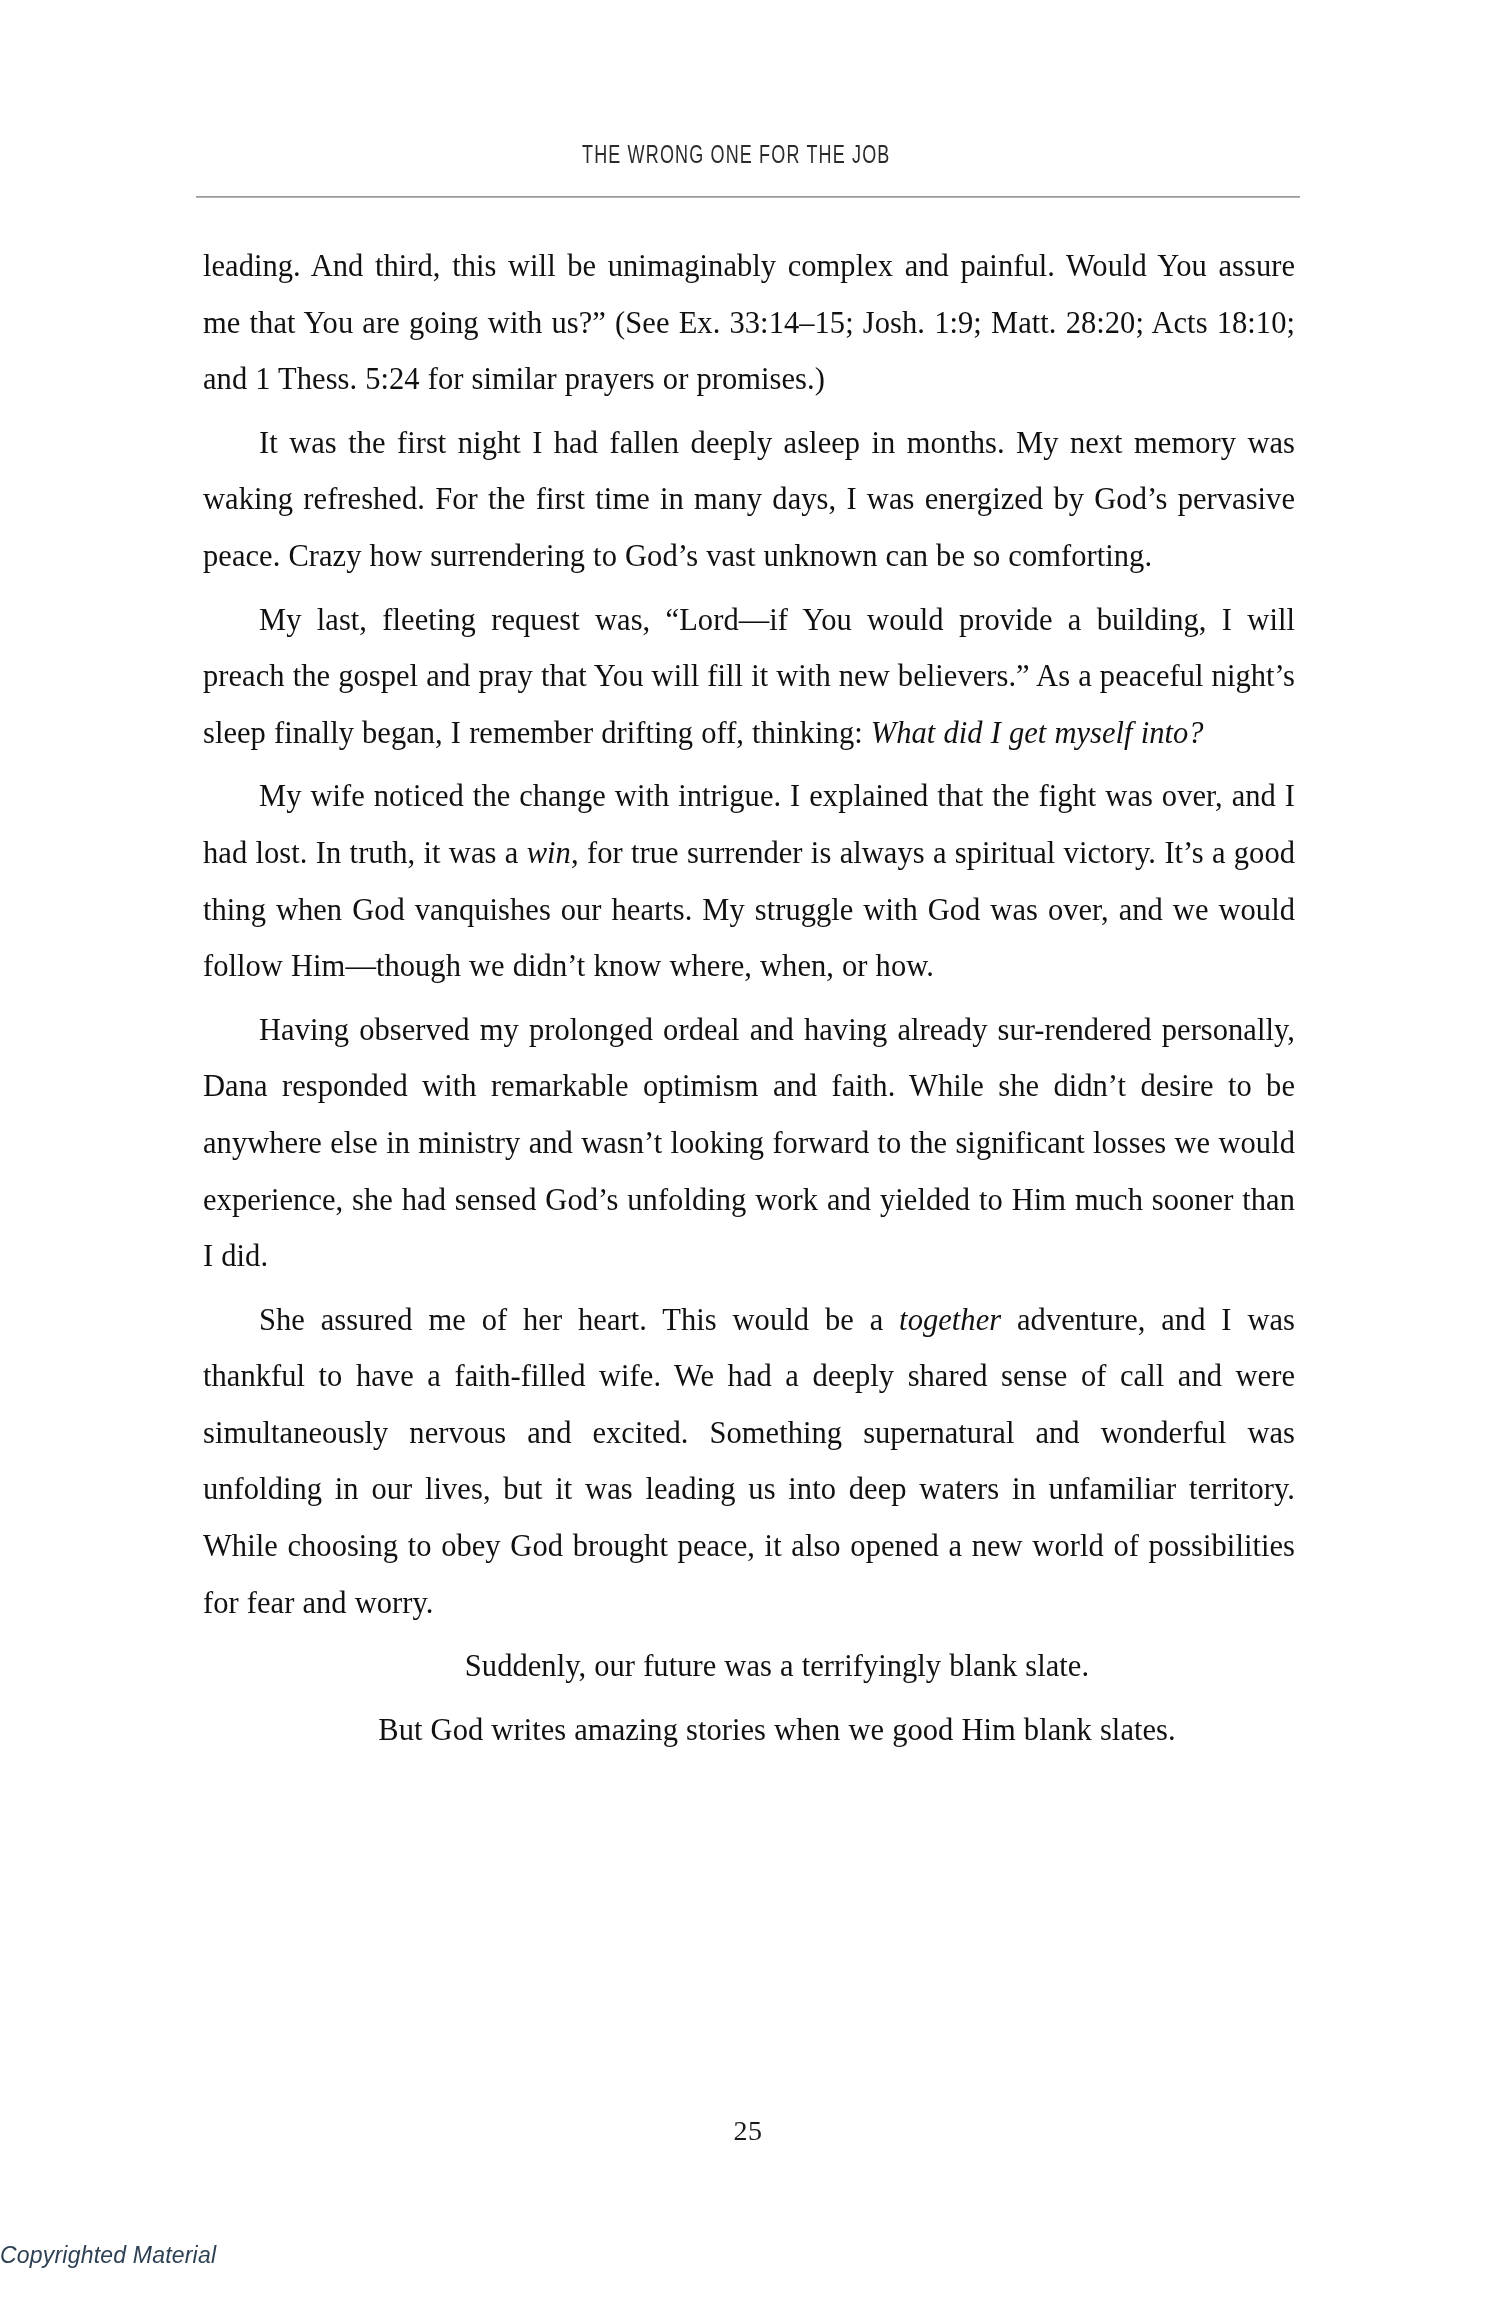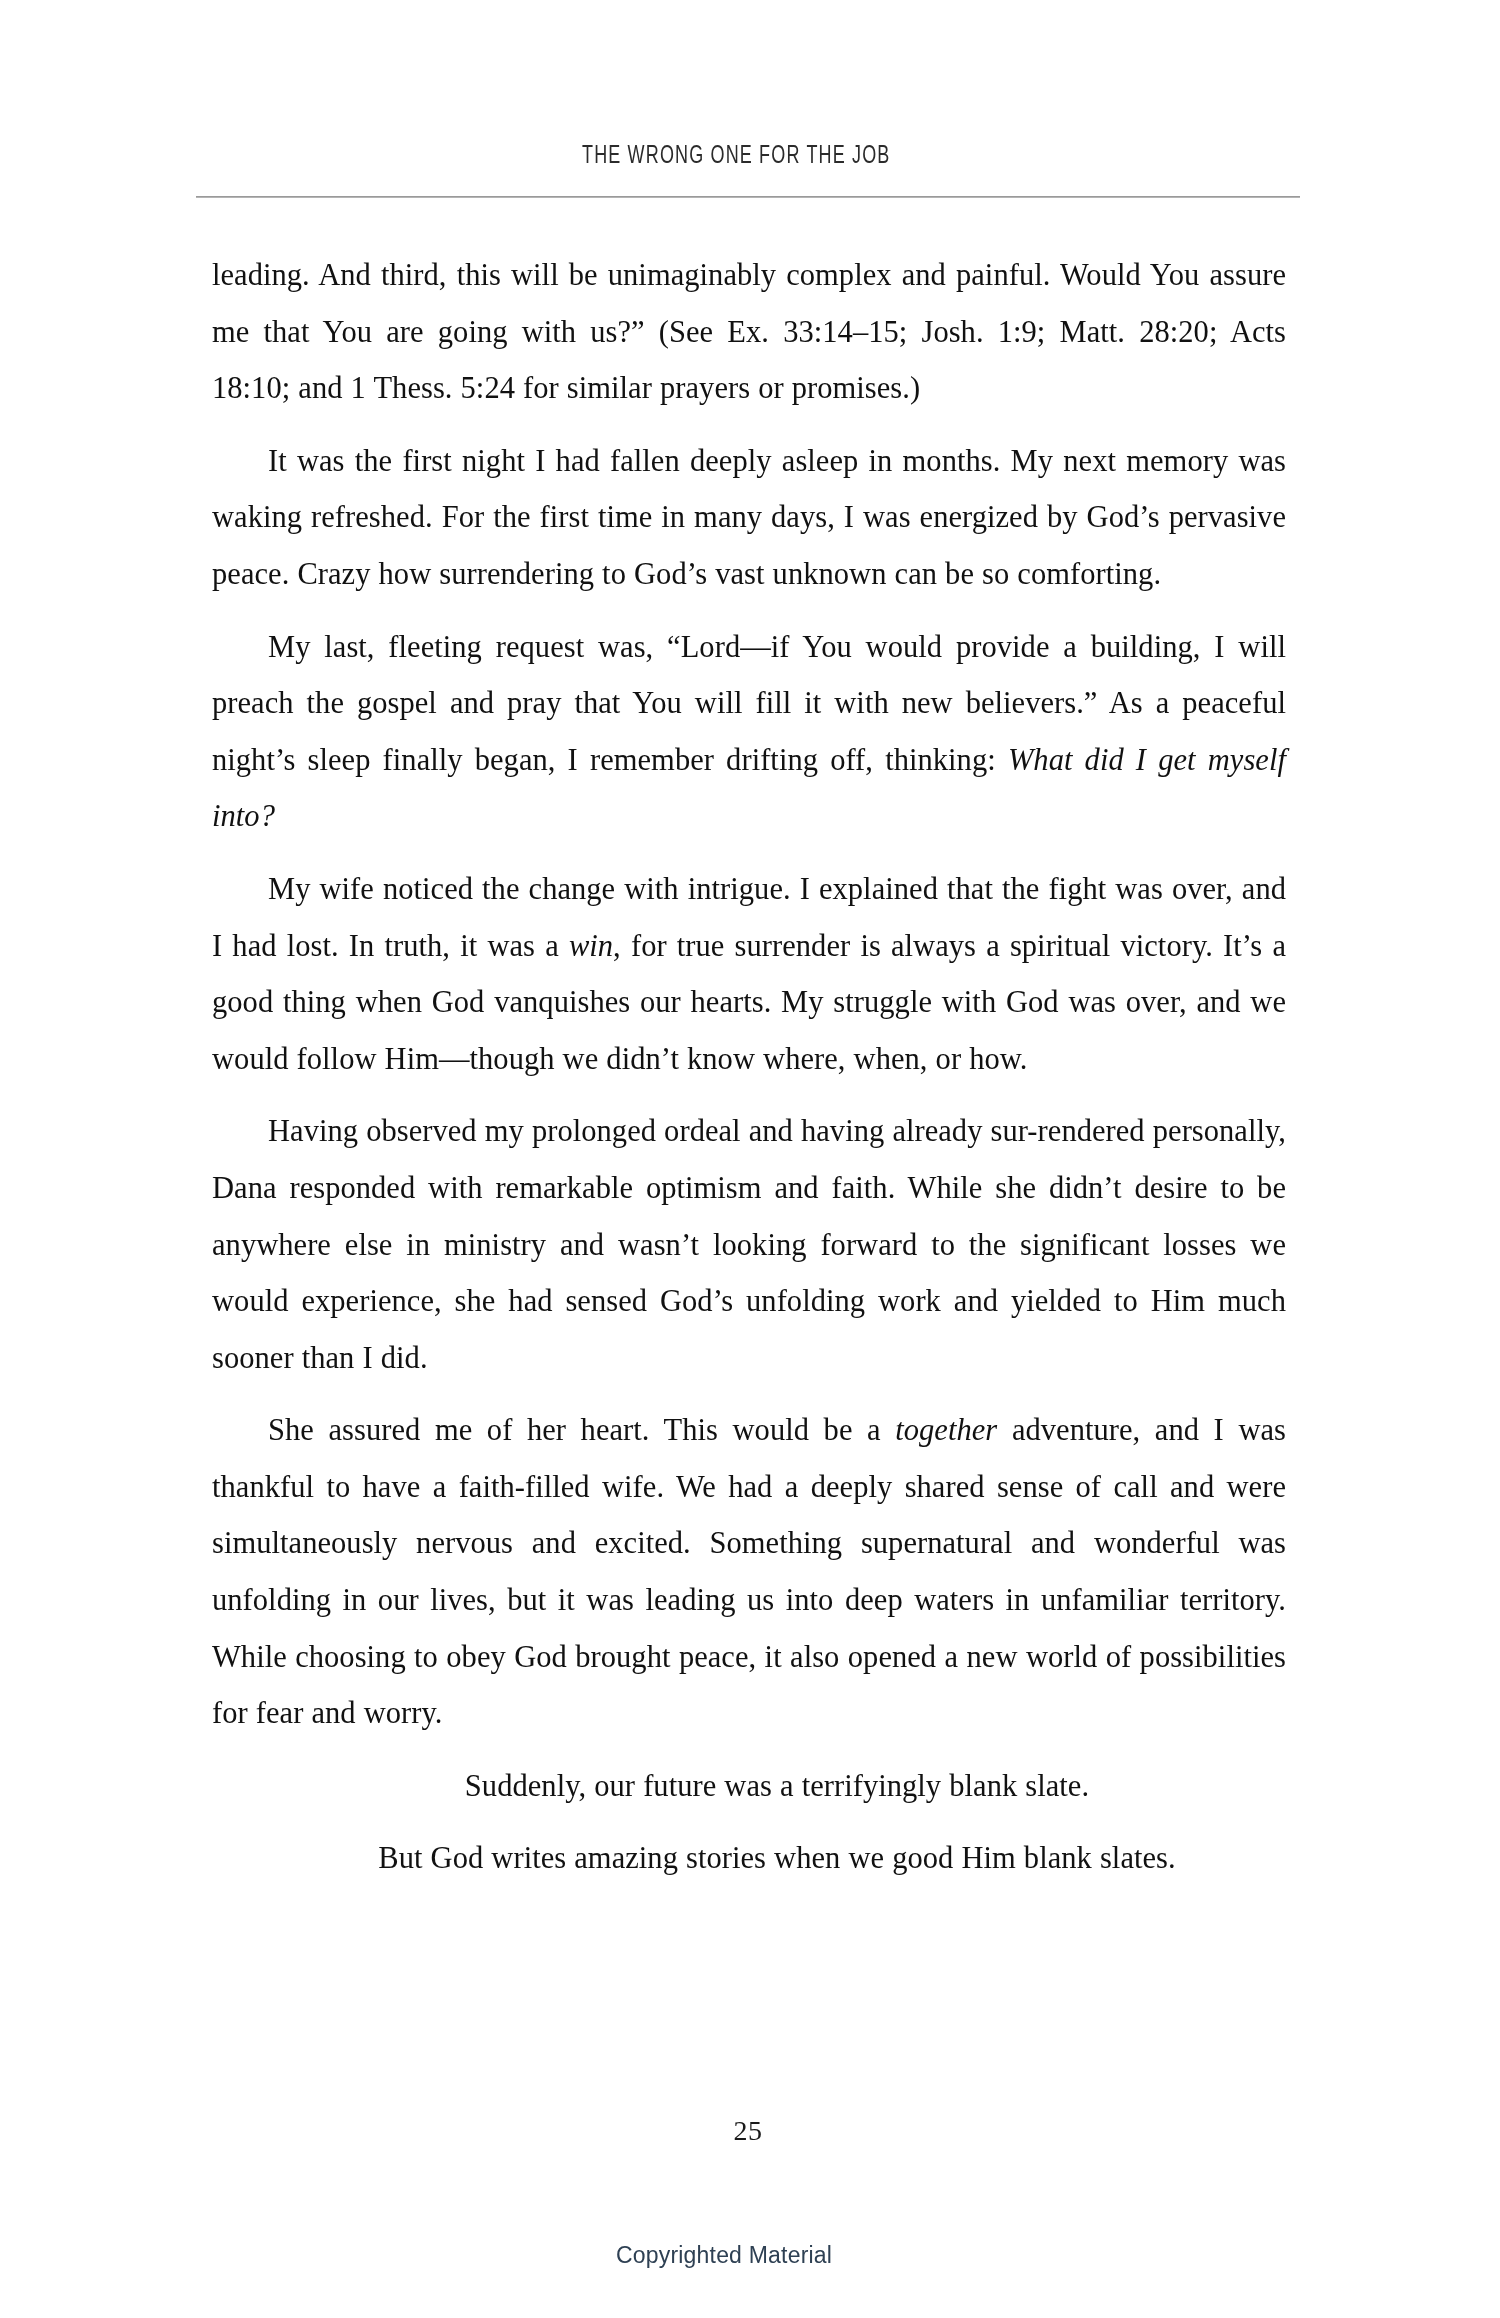--- a/index.html
+++ b/index.html
@@ -58,21 +58,21 @@
 
   
   .text-column {
     position: absolute;
     left: 196px;
     top: 231px;
     width: 1106px;
   }
 
   .para {
-    margin: 16px;
+    margin: 7px;
     font-size: 30.5px;
     line-height: 56.6px;
     text-align: justify;
     text-justify: inter-word;
     color: #111111;
     letter-spacing: 0.05px;
     word-spacing: 0.4px;
   }
   .para.indent {
     text-indent: 56px;
@@ -98,25 +98,26 @@
     color: #1a1a1a;
     letter-spacing: 0.5px;
   }
 
   
   .copyright-footer {
     position: absolute;
     left: 0;
     top: 2242px;
     width: 1448px;
-    text-align: center;
+    text-align: left;
     font-family: "Liberation Sans", "DejaVu Sans", sans-serif;
     font-size: 23px;
     color: #2e4053;
     letter-spacing: 0.2px;
+    font-style: italic;
   }
 </style>
 </head>
 <body>
 
 <div class="page">
 
   <div class="running-head-wrap">
     <span class="running-head">THE WRONG ONE FOR THE JOB</span>
   </div>

